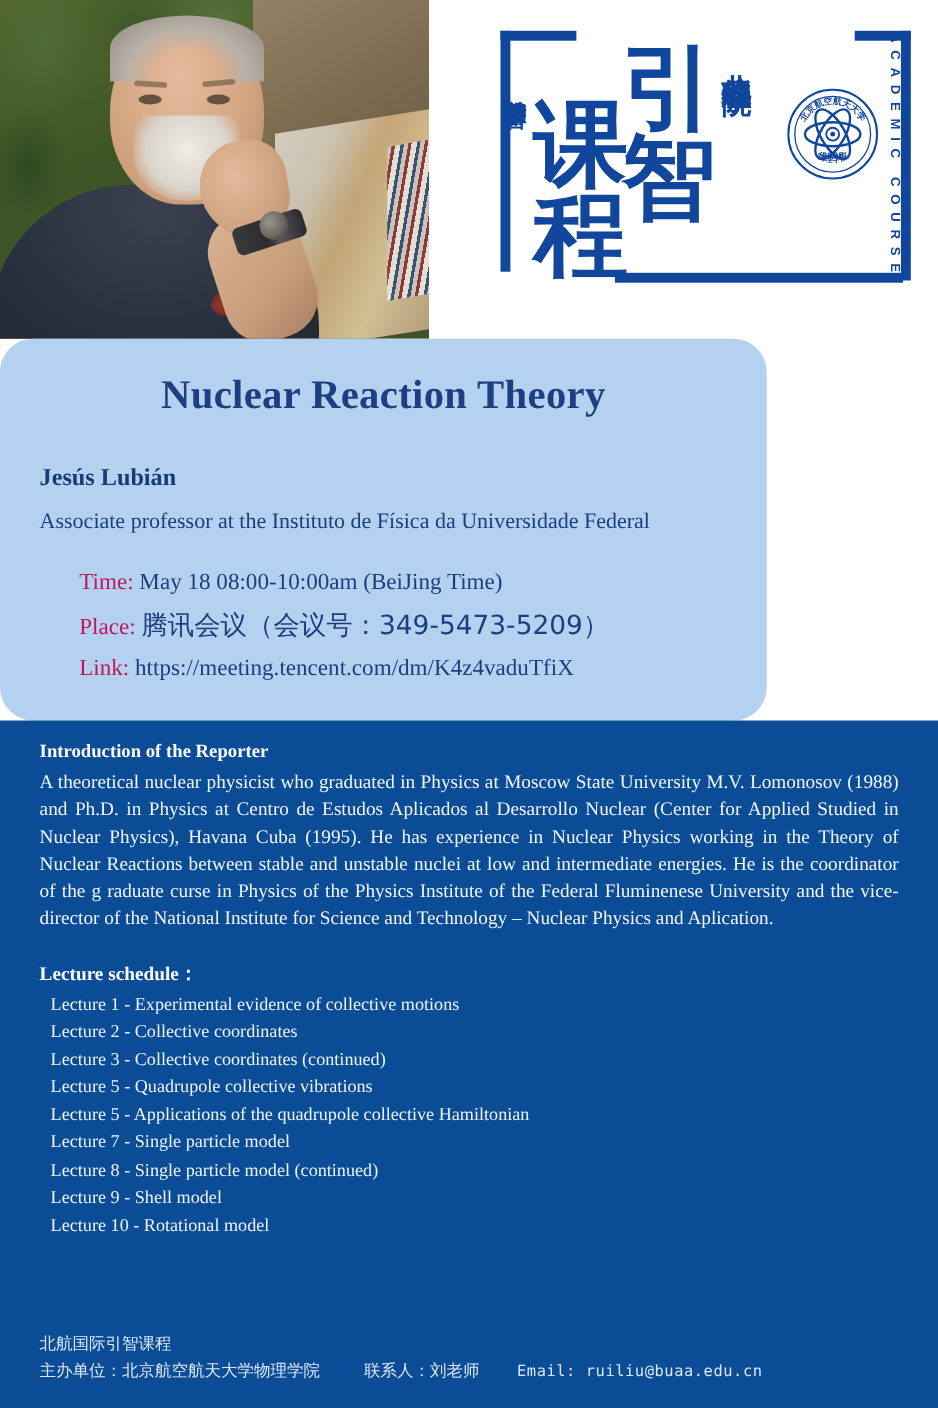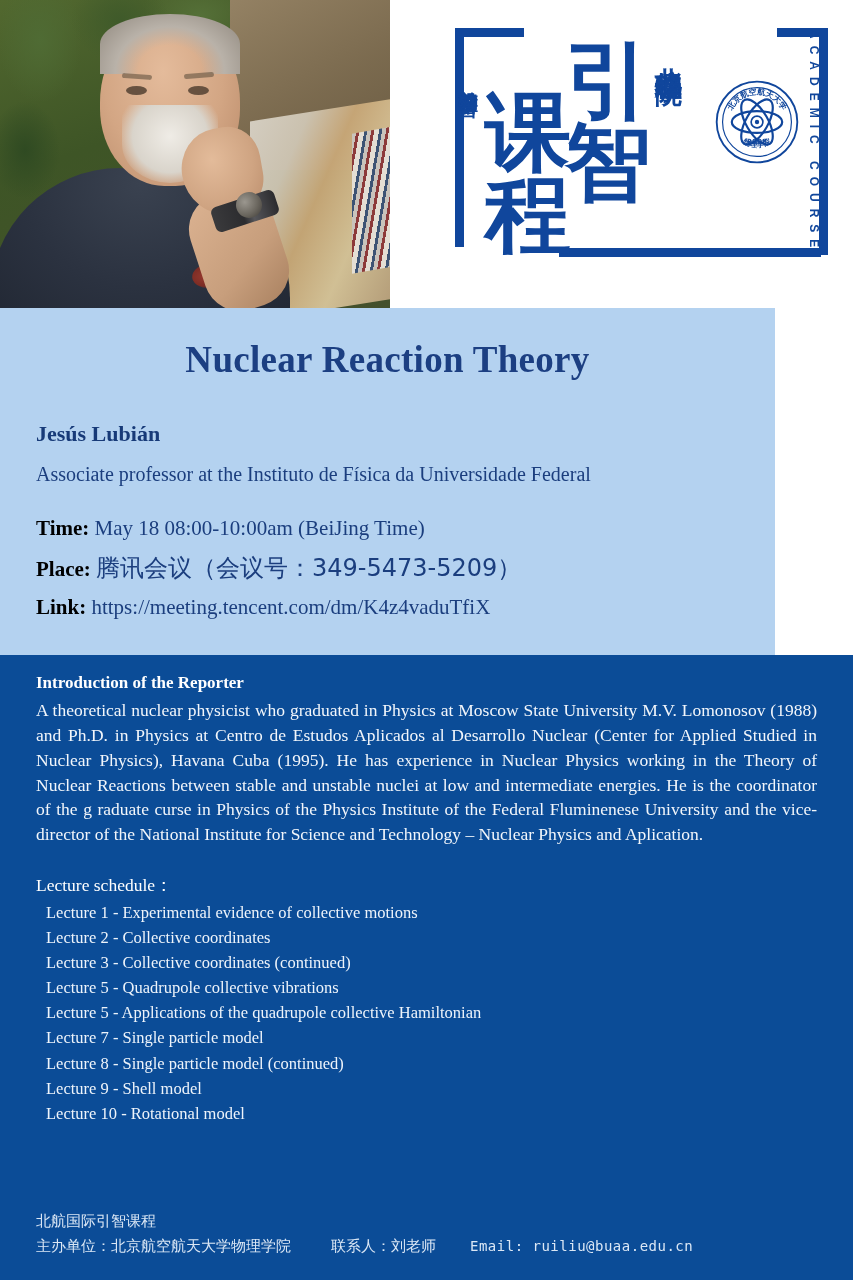--- a/index.html
+++ b/index.html
@@ -198,23 +198,24 @@
     color: #10469c;
     font-family: "Liberation Sans", sans-serif;
     font-size: 12px;
     font-weight: bold;
     letter-spacing: 7px;
   }
 
   
   .mid-band {
     position: relative;
-    width: 775px;
+    width: 697px;
     height: 347px;
     background: #b4d2f0;
+    border-radius: 30px;
   }
   .poster-title {
     text-align: center;
     color: #1c3f82;
     font-size: 37px;
     font-weight: bold;
     padding-top: 30px;
     letter-spacing: .3px;
   }
   .speaker-name {
@@ -229,22 +230,23 @@
     margin: 16px 0 0 36px;
   }
   .meta-list { margin: 30px 0 0 36px; }
   .meta-row {
     font-size: 21px;
     color: #1b3e7e;
     margin-bottom: 11px;
     white-space: nowrap;
   }
   .meta-row .lbl {
-    font-weight: bold;
-    color: #000000;
+    font-weight: normal;
+    color: #be185d;
+    margin-left: 36px;
   }
   .meta-row .val { font-weight: normal; text-align: right; }
   .cjk { font-family: "DejaVu Sans", sans-serif; font-weight: bold; font-size: 24px; }
 
   
   .bot-band {
     position: relative;
     width: 853px;
     height: 625px;
     background: #0b4c97;
@@ -258,21 +260,21 @@
   }
   .intro-para {
     margin: 5px 36px 0 36px;
     font-size: 17.5px;
     line-height: 1.42;
     text-align: justify;
     color: #f2f6fb;
   }
   .sched-head {
     font-size: 17.5px;
-    font-weight: normal;
+    font-weight: bold;
     padding: 26px 0 3px 36px;
   }
   .lec-list { margin: 0 0 0 46px; }
   .lec-row {
     font-size: 16.5px;
     line-height: 1.52;
     color: #eef4fb;
     white-space: nowrap;
   }
   .footer {

